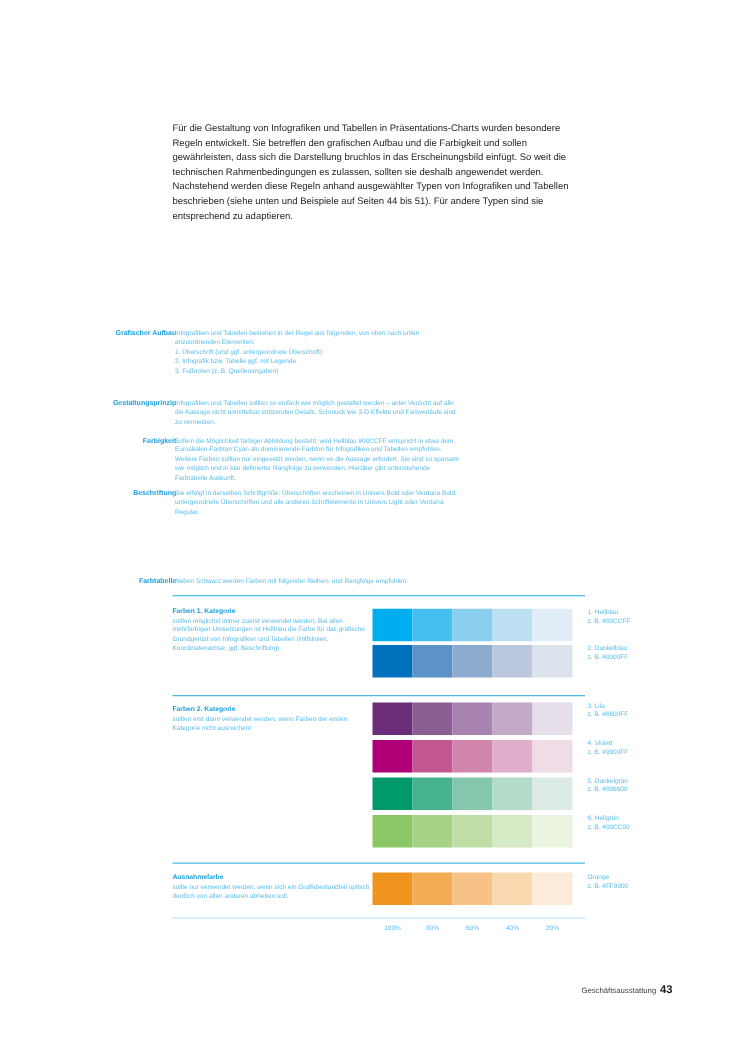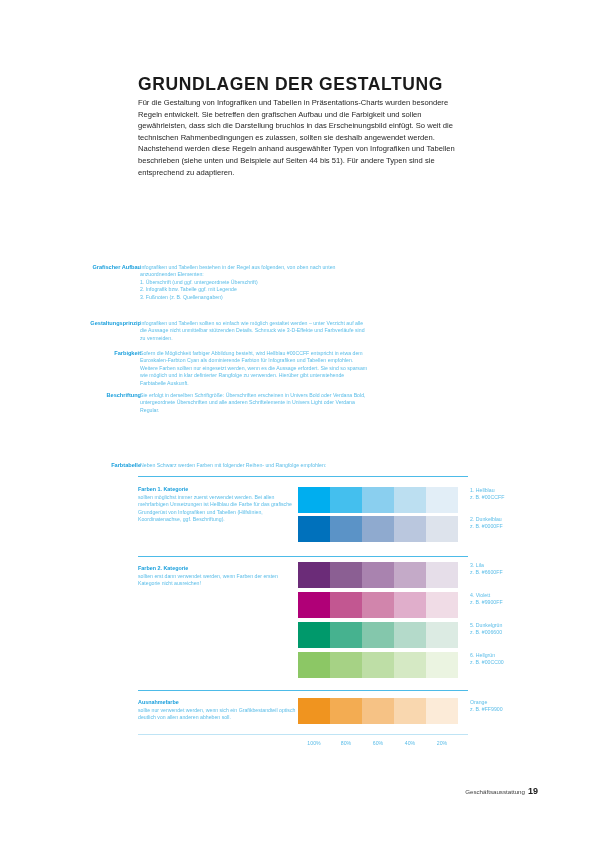--- a/index.html
+++ b/index.html
@@ -183,21 +183,20 @@
     font-weight: bold;
     color: #1a1a1a;
     margin-left: 3px;
   }
 </style>
 </head>
 <body>
 
 <div class="page">
 
-  <h1 class="title">GRUNDLAGEN DER GESTALTUNG</h1>
 
   <div class="intro">Für die Gestaltung von Infografiken und Tabellen in Präsentations-Charts wurden besondere Regeln entwickelt. Sie betreffen den grafischen Aufbau und die Farbigkeit und sollen gewährleisten, dass sich die Darstellung bruchlos in das Erscheinungsbild einfügt. So weit die technischen Rahmenbedingungen es zulassen, sollten sie deshalb angewendet werden. Nachstehend werden diese Regeln anhand ausgewählter Typen von Infografiken und Tabellen beschrieben (siehe unten und Beispiele auf Seiten 44 bis 51). Für andere Typen sind sie entsprechend zu adaptieren.</div>
 
   <div class="section" style="top:264px;">
     <div class="lbl">Grafischer Aufbau</div>
     <div class="body">
       <p>Infografiken und Tabellen bestehen in der Regel aus folgenden, von oben nach unten anzuordnenden Elementen:</p>
       <ol>
         <li>1. Überschrift (und ggf. untergeordnete Überschrift)</li>
         <li>2. Infografik bzw. Tabelle ggf. mit Legende</li>
@@ -339,16 +338,16 @@
 
   <div class="pctrow">
     <span>100%</span>
     <span>80%</span>
     <span>60%</span>
     <span>40%</span>
     <span>20%</span>
   </div>
 
   <div class="footer">
-    <span>Geschäftsausstattung</span><span class="pageno">19</span>
+    <span>Geschäftsausstattung</span><span class="pageno">43</span>
   </div>
 
 </div>
 
 </body></html>

